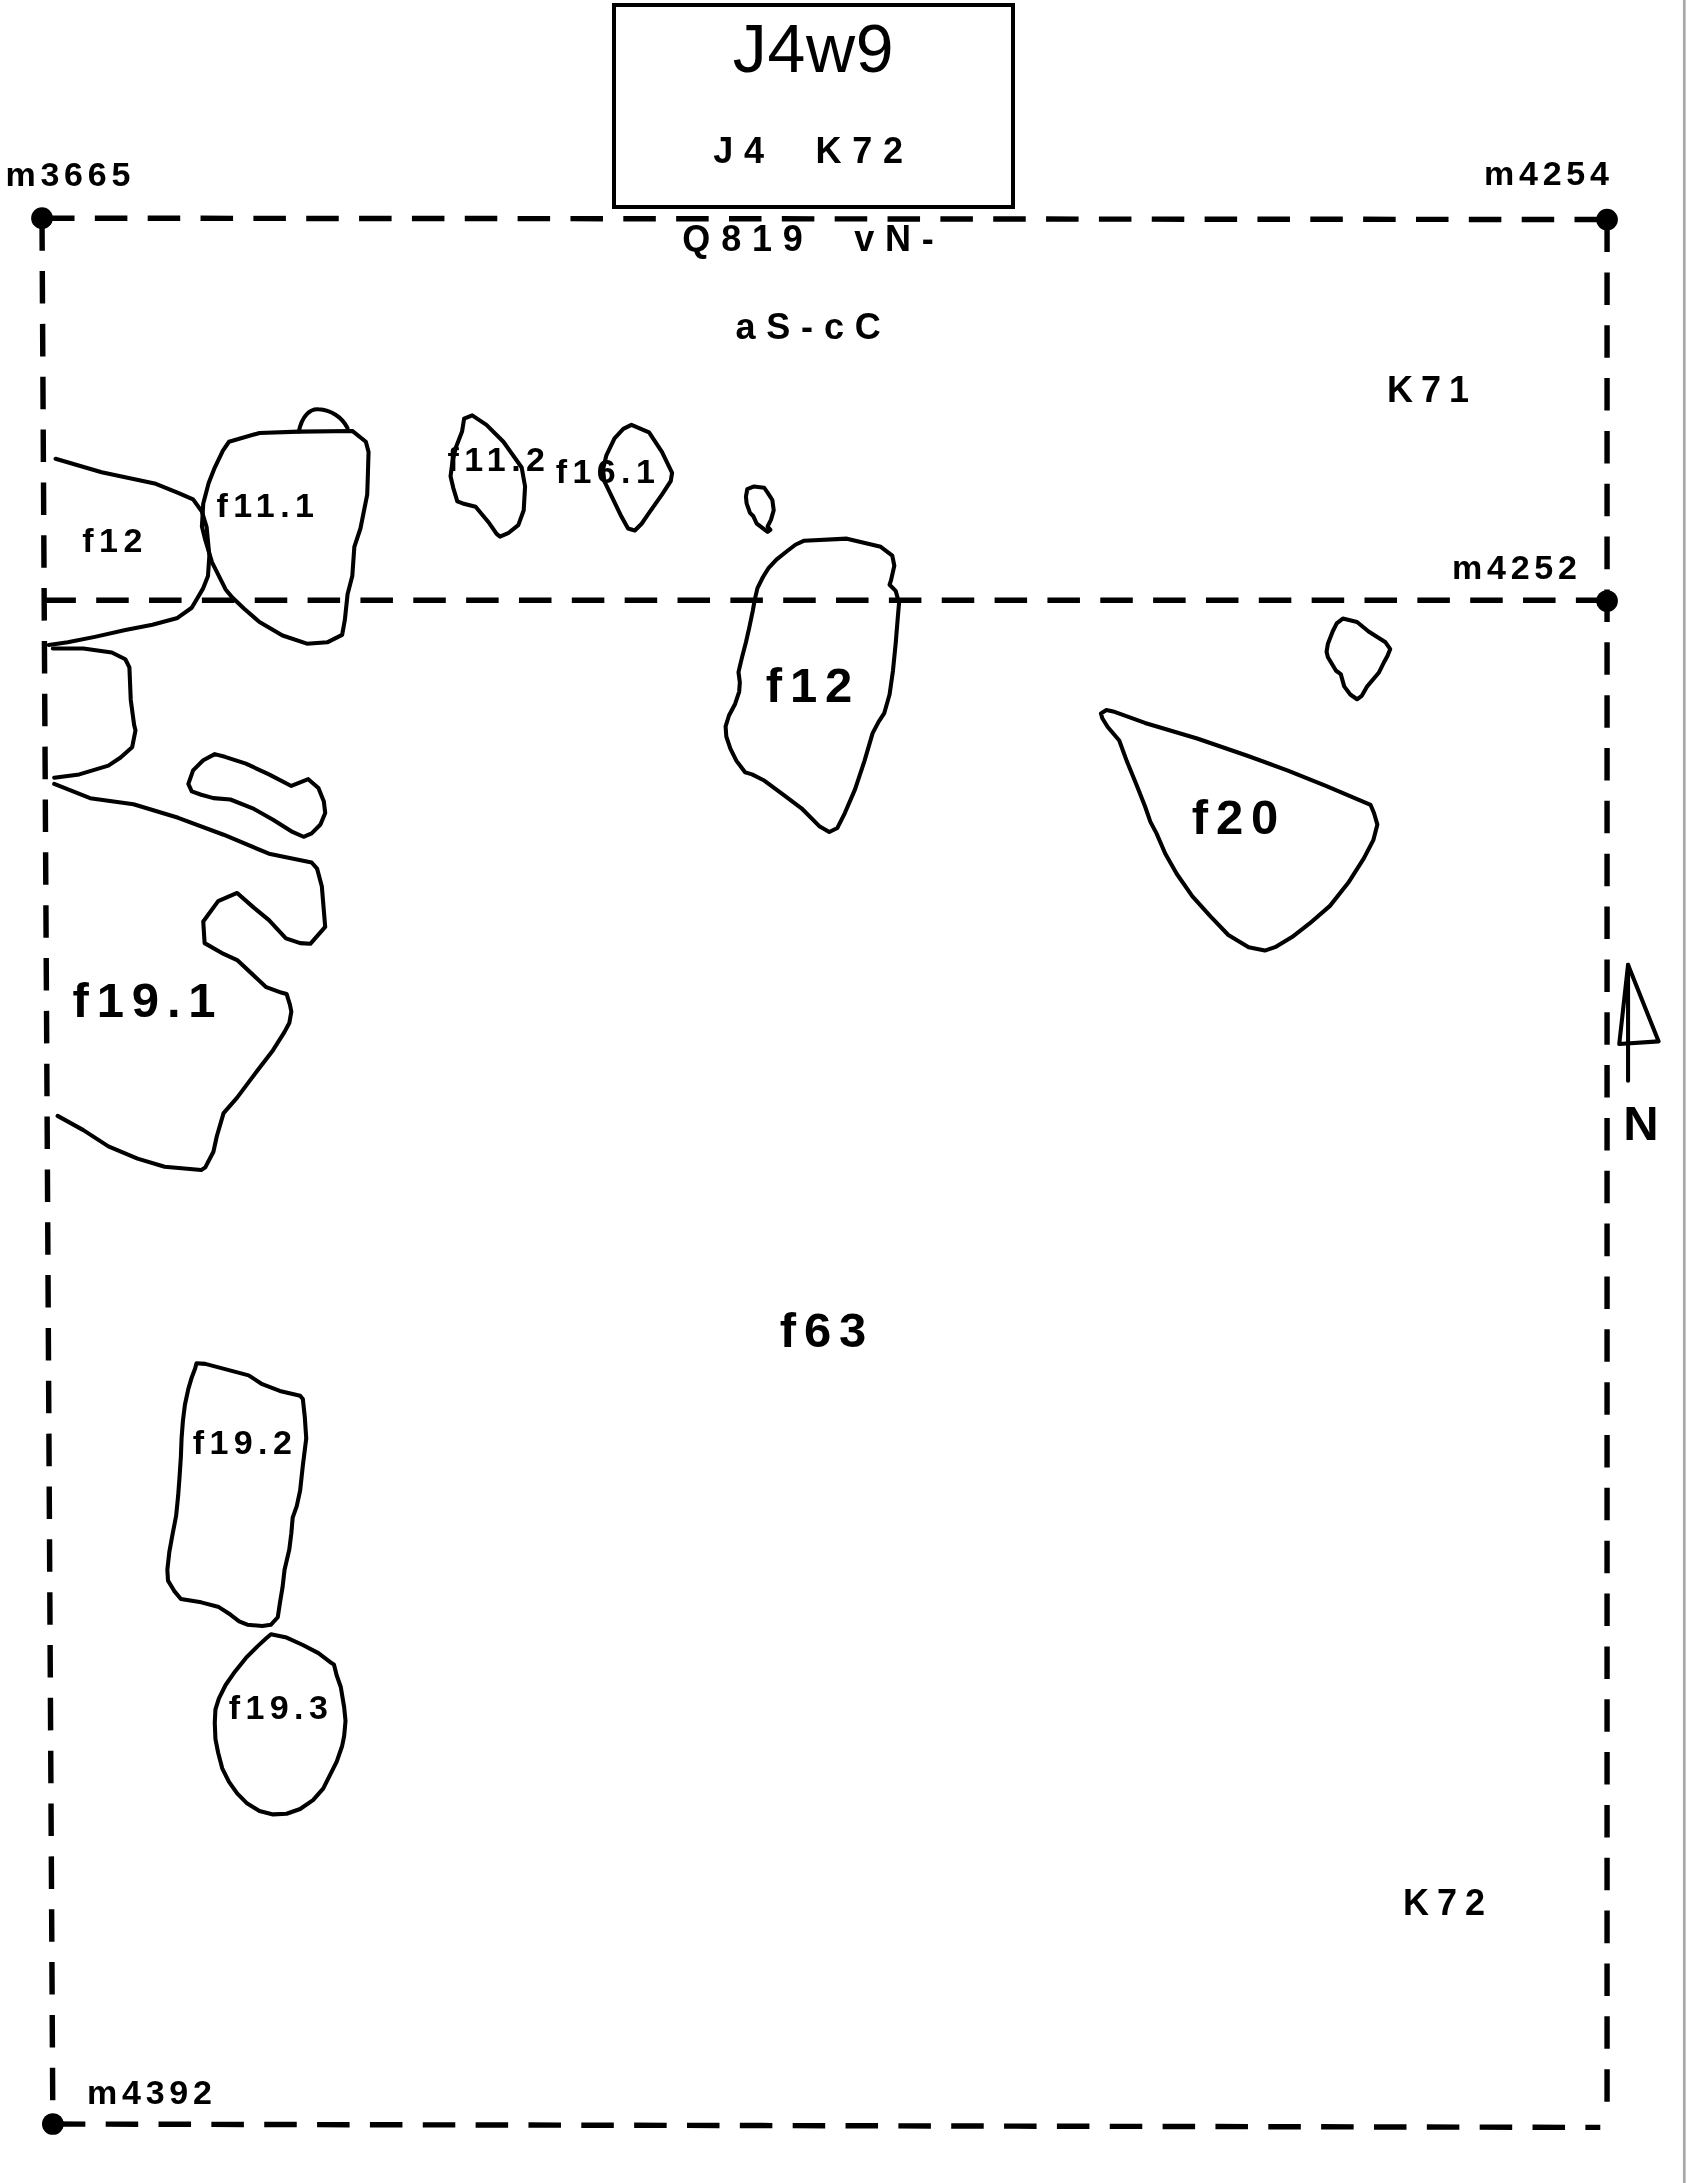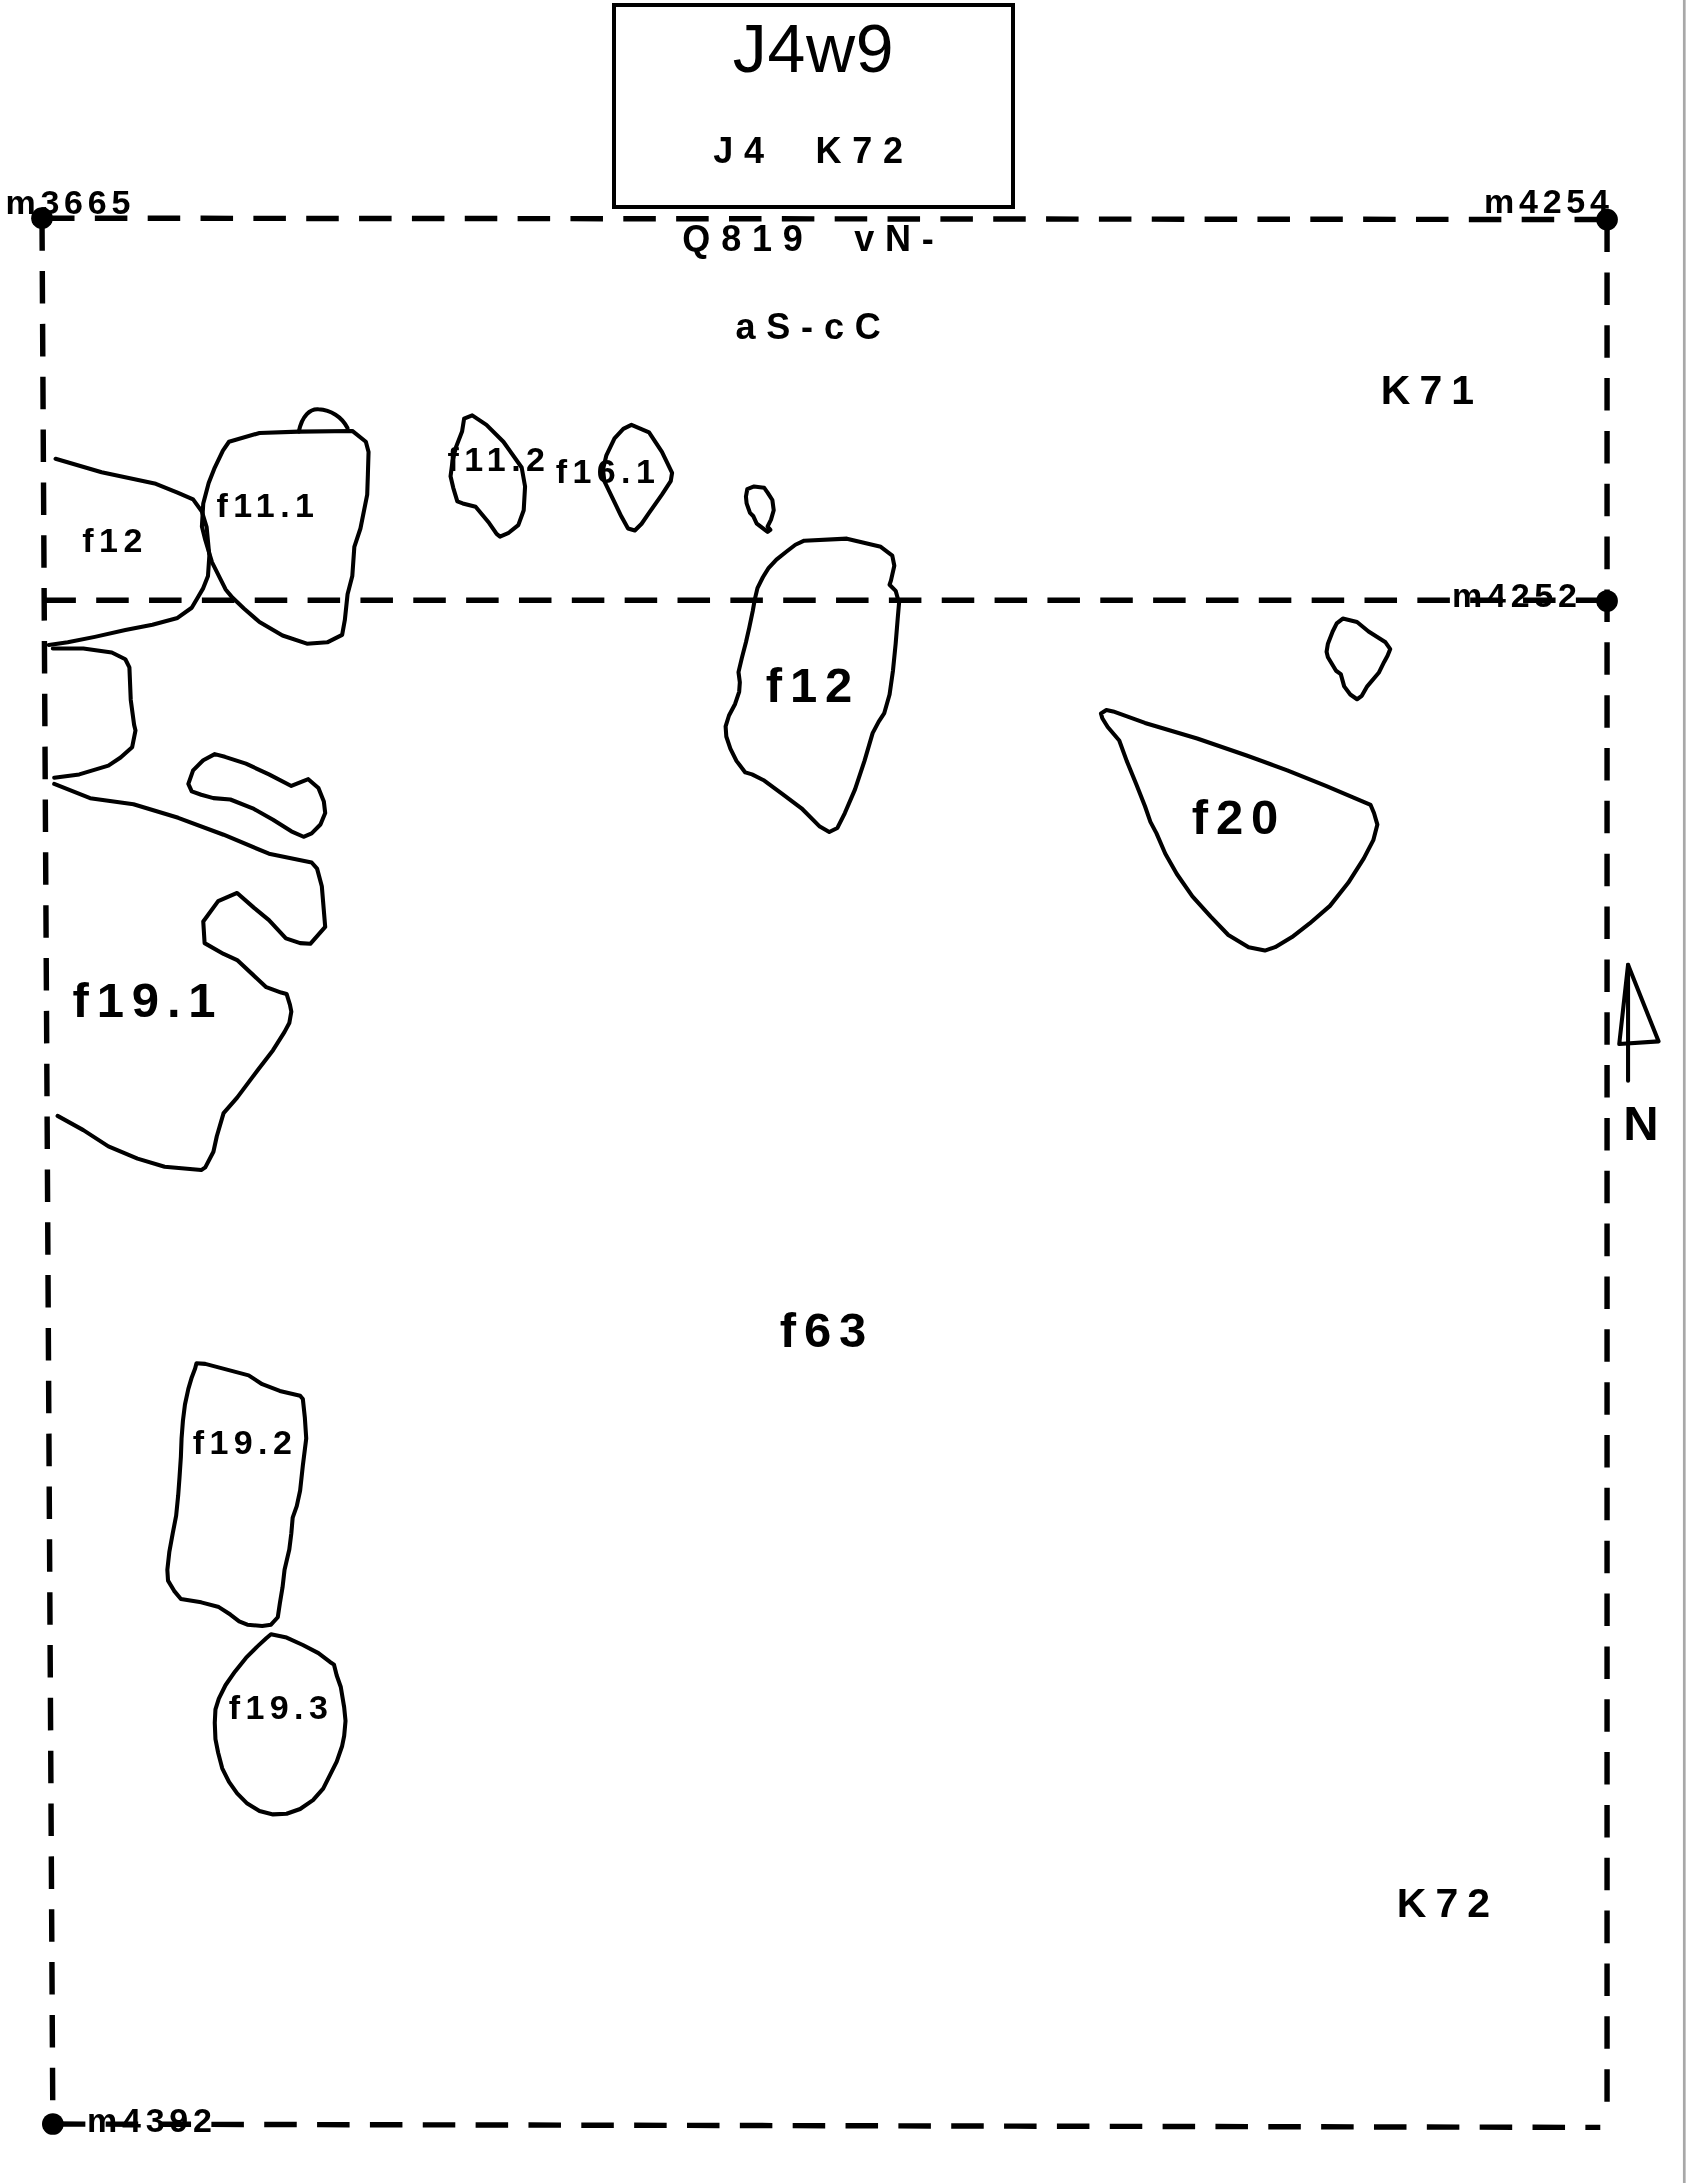--- a/index.html
+++ b/index.html
@@ -14,31 +14,30 @@
   .plan svg{position:absolute;left:0;top:0;}
   .lbl{
     position:absolute;
     transform:translate(-50%,-50%);
     white-space:nowrap;
     font-weight:bold;
     color:#000;
   }
   .lbl-small{font-size:34px;letter-spacing:0.16em;}
   .lbl-big{font-size:49px;letter-spacing:0.16em;}
-  .k-label{font-size:41px;letter-spacing:0.22em;}
+  .k-label{font-size:36px;letter-spacing:0.22em;}
   .n-label{font-size:49px;letter-spacing:0;}
   .mlbl{
     position:absolute;
     transform:translate(0,-50%);
     white-space:nowrap;
     font-weight:bold;
     font-size:34px;
     letter-spacing:0.14em;
     color:#000;
-    margin-top:28px;
   }
   .title-box{
     position:absolute;
     left:612px;top:3.4px;
     width:403px;height:206px;
     border:4.7px solid #000;
     background:#ffffff;
     box-sizing:border-box;
     text-align:center;
   }

